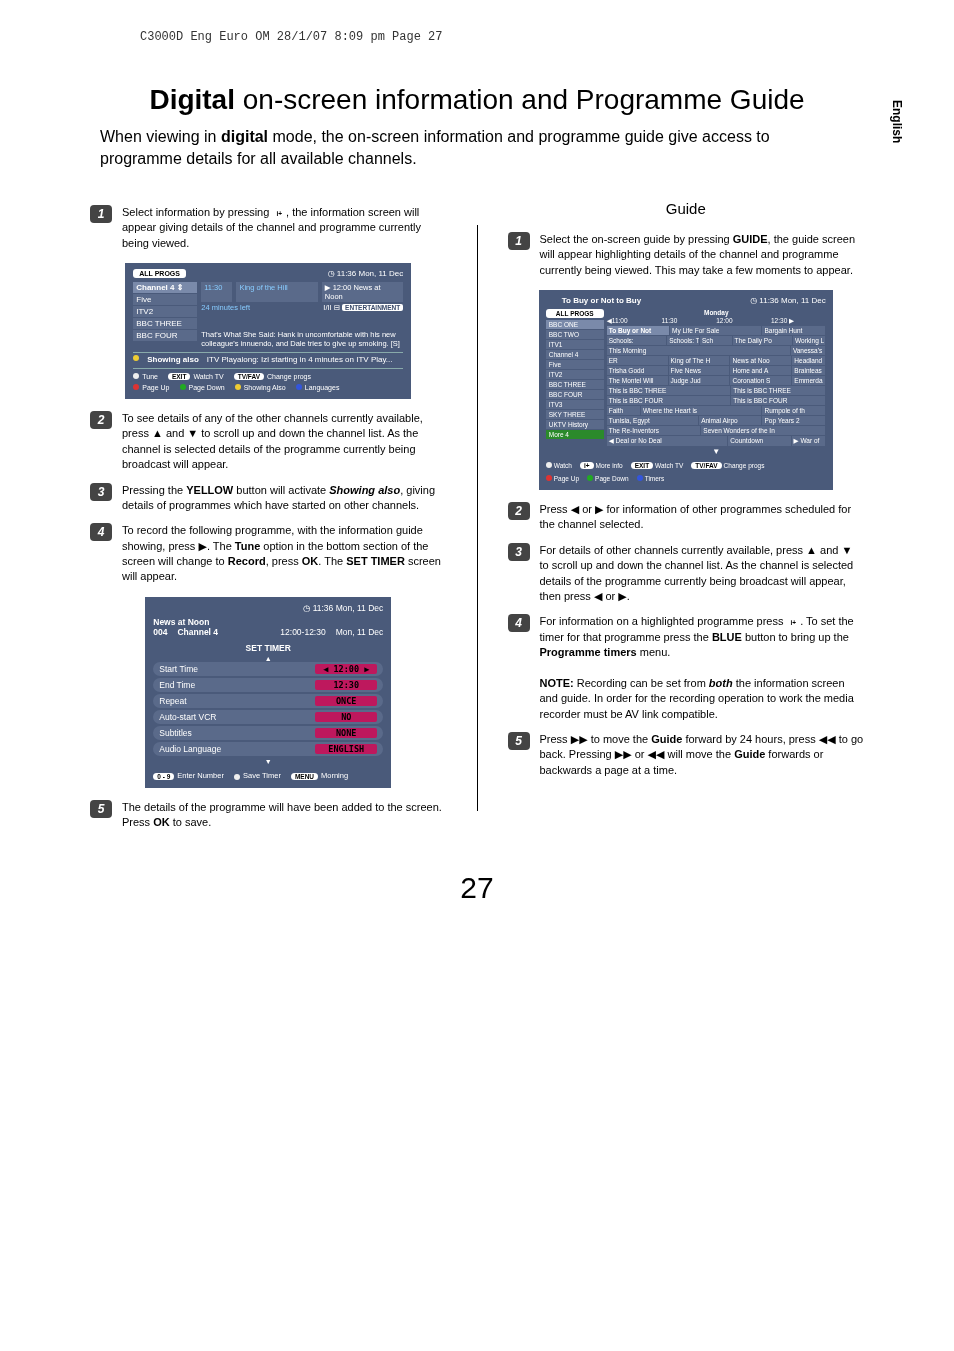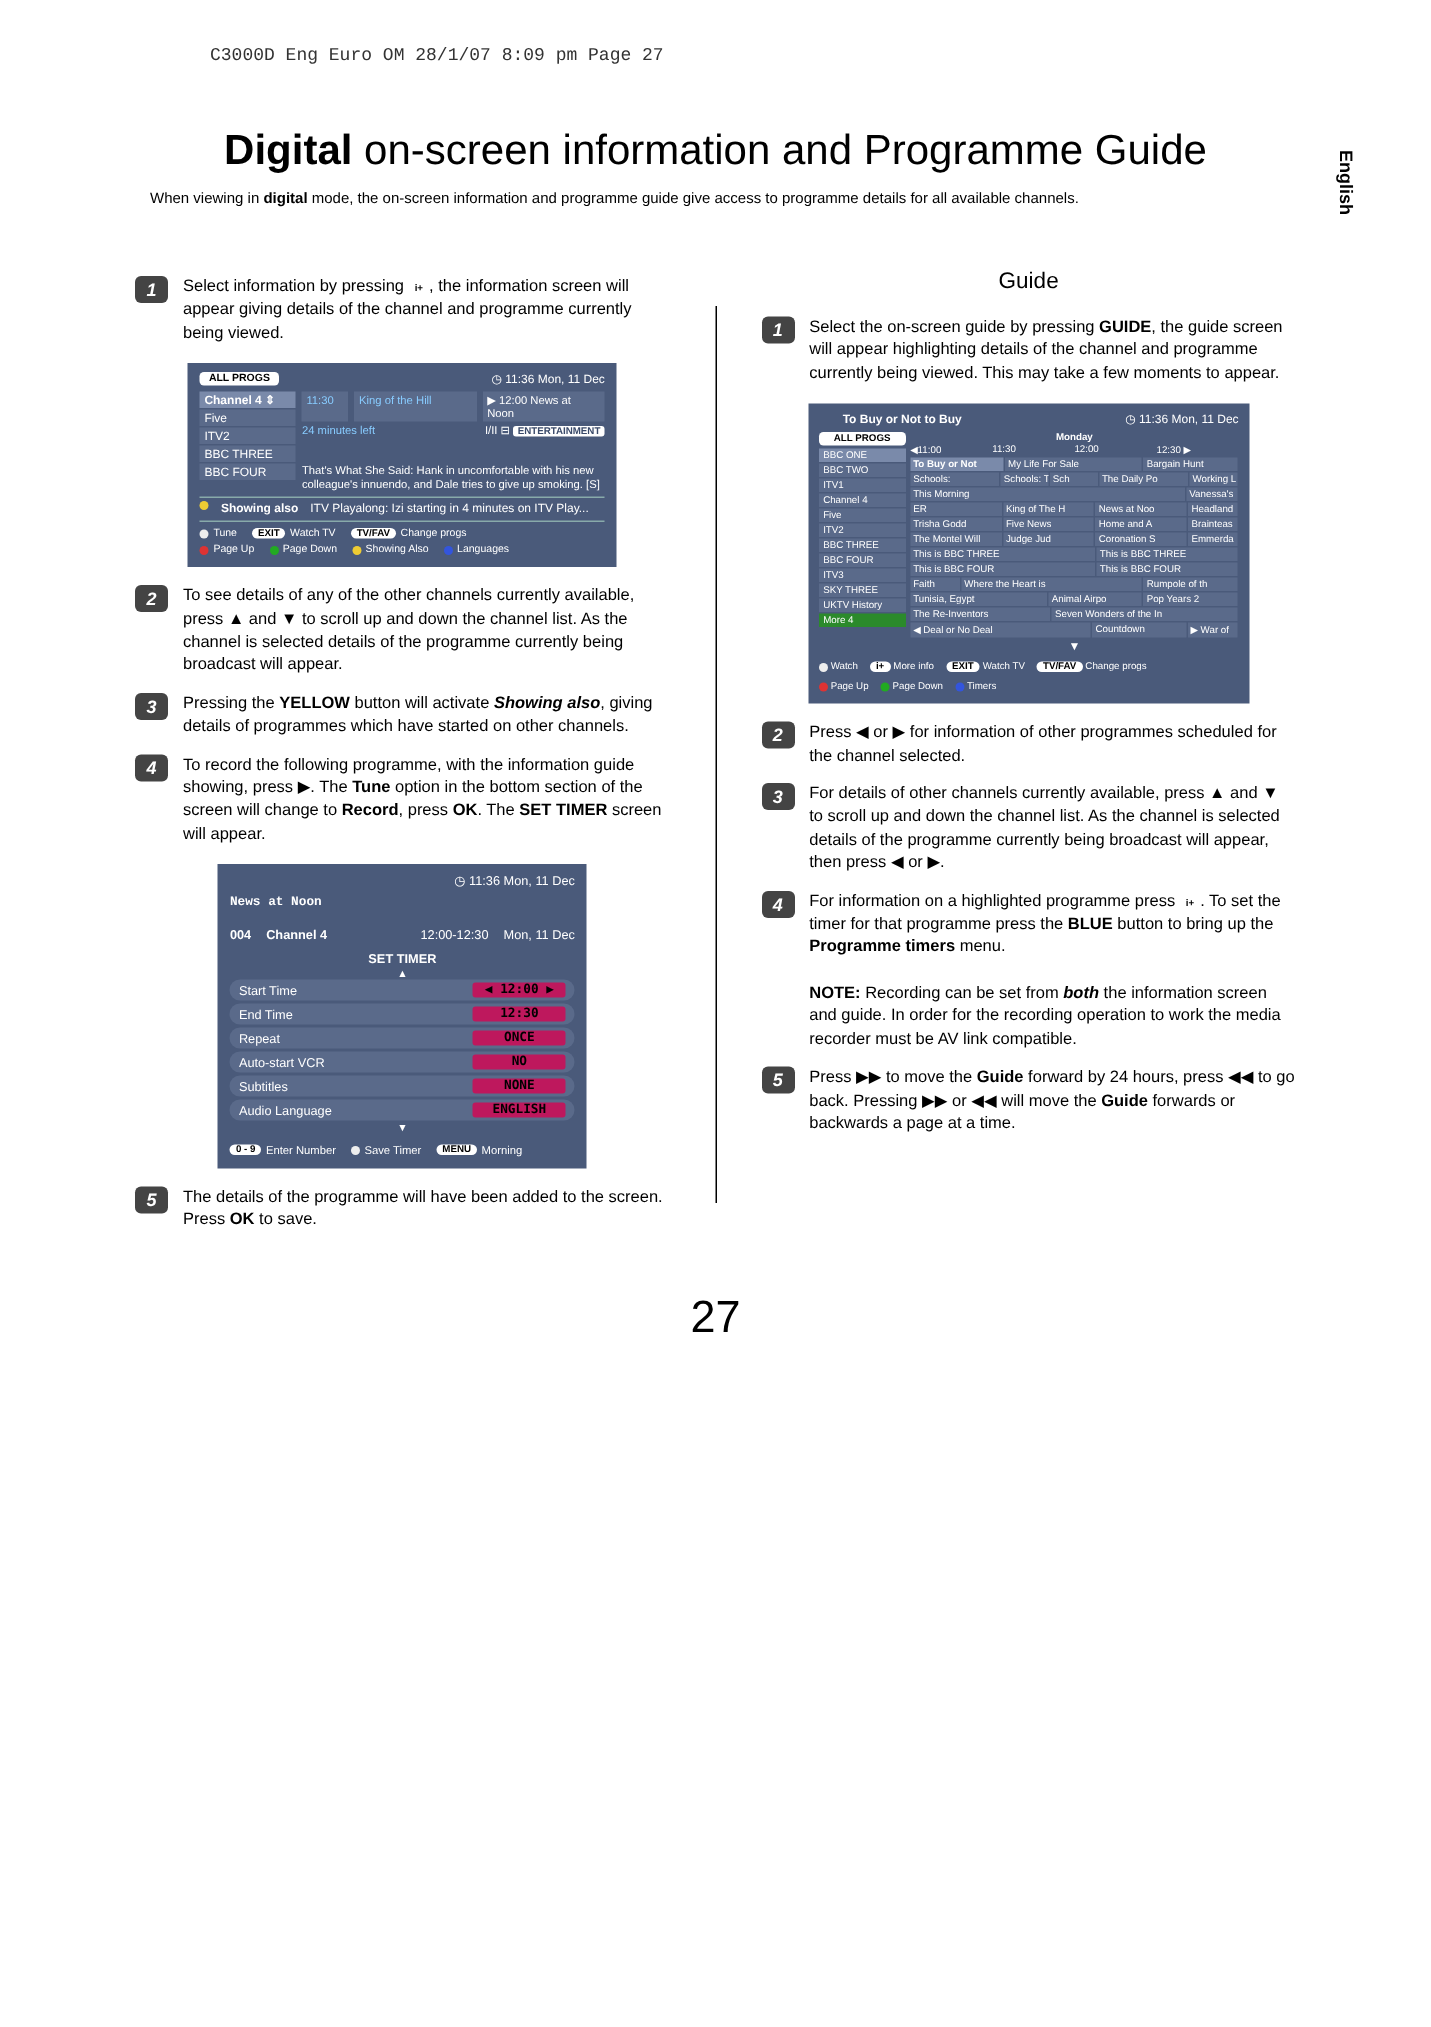--- a/index.html
+++ b/index.html
@@ -28,22 +28,22 @@
     font-size: 12px;
   }
   h1 {
     text-align: center;
     font-weight: normal;
     font-size: 28px;
     margin: 20px 0 10px;
   }
   h1 .bold { font-weight: bold; }
   .intro {
-    margin: 0 80px 34px 80px;
-    font-size: 10px;
+    margin: 0 80px 24px 80px;
+    font-size: 16px;
     line-height: 1.4;
   }
   .cols {
     display: flex;
     gap: 30px;
     margin: 0 70px;
   }
   .col {
     flex: 1;
     min-width: 0;
@@ -153,35 +153,35 @@
   
   .timer {
     background:#4a5a7a;
     color:#fff;
     width:230px;
     margin:12px auto;
     font-size:8.5px;
     padding:6px 8px 8px;
   }
   .timer-top { text-align:right; margin-bottom:4px;}
-  .timer-title { font-weight:bold; margin-bottom:12px;font-family:Liberation Mono, monospace; }
+  .timer-title { font-weight:bold; margin-bottom:0; }
   .timer-sub { margin-bottom:6px; display:flex; gap:10px;}
   .timer-head { text-align:center; font-weight:bold; margin:4px 0 2px;}
   .tri { text-align:center; font-size:7px; }
   .timer-row {
     display:flex; justify-content:space-between; align-items:flex-start;
     background:#5a6a8a; margin-bottom:2px; padding:2px 6px;
     border-radius:8px;
   }
   .timer-row .val {
     background:#be185d; color:#000; padding:0 6px; border-radius:2px;
     min-width:50px; text-align:center; font-weight:bold; font-family:monospace;
   }
   .timer-foot { display:flex; gap:10px; margin-top:6px; font-size:7.5px;}
-  .timer-foot .seg{display:flex;align-items:center;gap:3px;}
+  .timer-foot .seg{display:flex;align-items:flex-end;gap:3px;}
   .oval{background:#fff;color:#000;border-radius:6px;padding:0 4px;font-weight:bold;font-size:6.5px;}
 
   
   .guide {
     background:#4a5a7a; color:#fff; font-size:6.5px;
     width:280px; margin:12px auto; padding:6px 7px 8px;
   }
   .guide-top { display:flex; justify-content:space-between; margin-bottom:4px; font-size:8px;}
   .guide-top .title{font-weight:bold;margin-left:16px;}
   .guide-grid { display:flex; gap:3px; }

